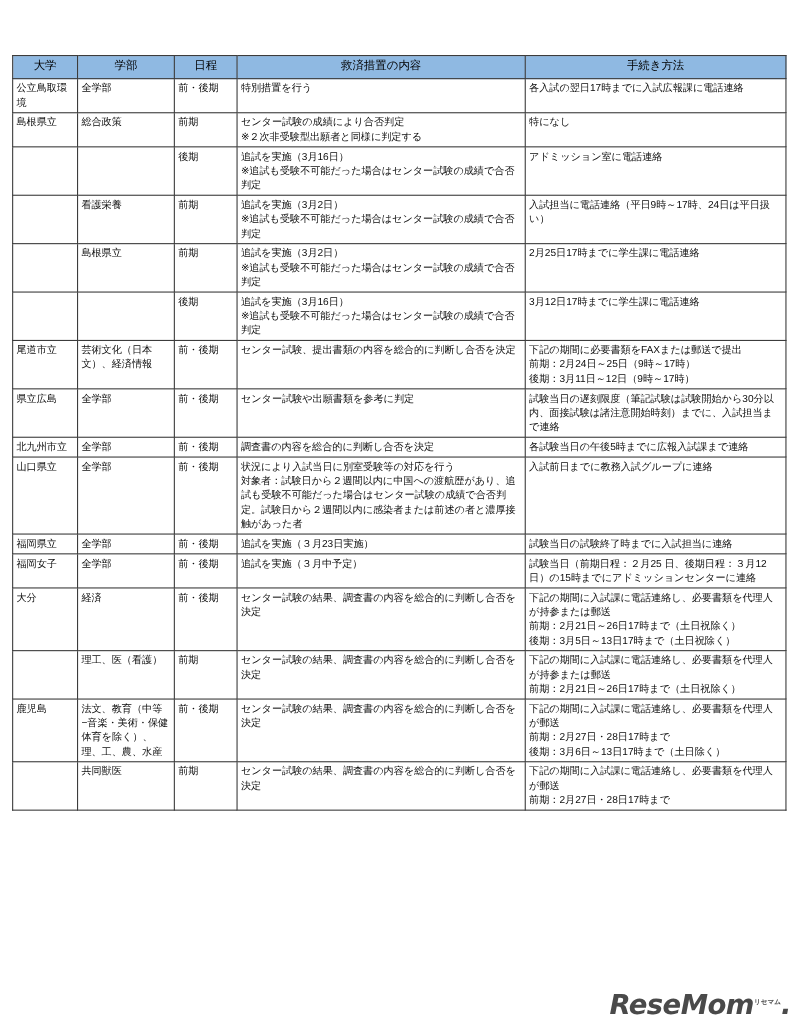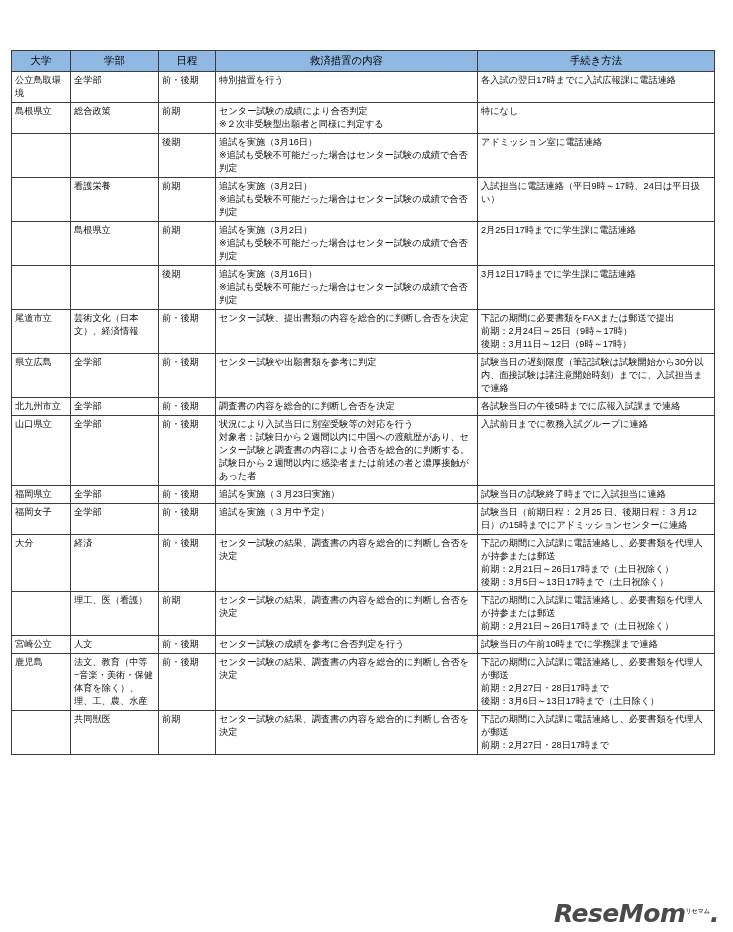--- a/index.html
+++ b/index.html
@@ -215,21 +215,21 @@
           <td class="proc">
             <span class="line">各試験当日の午後5時までに広報入試課まで連絡</span>
           </td>
         </tr>
         <tr>
           <td class="univ">山口県立</td>
           <td class="fac">全学部</td>
           <td class="sched">前・後期</td>
           <td class="measure">
             <span class="line">状況により入試当日に別室受験等の対応を行う</span>
-            <span class="line">対象者：試験日から２週間以内に中国への渡航歴があり、センター試験と調査書の内容により合否を総合的に判断する。試験日から２週間以内に感染者または前述の者と濃厚接触があった者</span>
+            <span class="line">対象者：試験日から２週間以内に中国への渡航歴があり、追試も受験不可能だった場合はセンター試験の成績で合否判定。試験日から２週間以内に感染者または前述の者と濃厚接触があった者</span>
           </td>
           <td class="proc">
             <span class="line">入試前日までに教務入試グループに連絡</span>
           </td>
         </tr>
         <tr>
           <td class="univ">福岡県立</td>
           <td class="fac">全学部</td>
           <td class="sched">前・後期</td>
           <td class="measure">
@@ -269,31 +269,20 @@
           <td class="sched">前期</td>
           <td class="measure">
             <span class="line">センター試験の結果、調査書の内容を総合的に判断し合否を決定</span>
           </td>
           <td class="proc">
             <span class="line">下記の期間に入試課に電話連絡し、必要書類を代理人が持参または郵送</span>
             <span class="line">前期：2月21日～26日17時まで（土日祝除く）</span>
           </td>
         </tr>
         <tr>
-          <td class="univ">宮崎公立</td>
-          <td class="fac">人文</td>
-          <td class="sched">前・後期</td>
-          <td class="measure">
-            <span class="line">センター試験の成績を参考に合否判定を行う</span>
-          </td>
-          <td class="proc">
-            <span class="line">試験当日の午前10時までに学務課まで連絡</span>
-          </td>
-        </tr>
-        <tr>
           <td class="univ">鹿児島</td>
           <td class="fac">法文、教育（中等−音楽・美術・保健体育を除く）、理、工、農、水産</td>
           <td class="sched">前・後期</td>
           <td class="measure">
             <span class="line">センター試験の結果、調査書の内容を総合的に判断し合否を決定</span>
           </td>
           <td class="proc">
             <span class="line">下記の期間に入試課に電話連絡し、必要書類を代理人が郵送</span>
             <span class="line">前期：2月27日・28日17時まで</span>
             <span class="line">後期：3月6日～13日17時まで（土日除く）</span>

